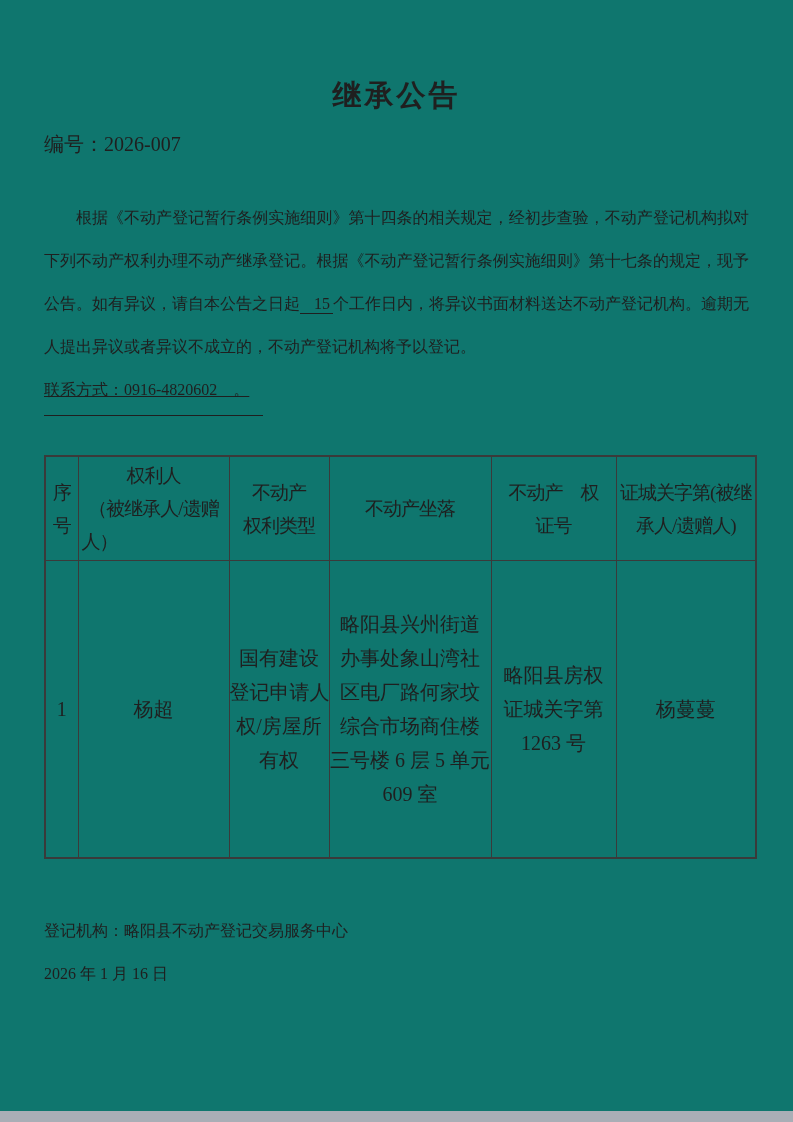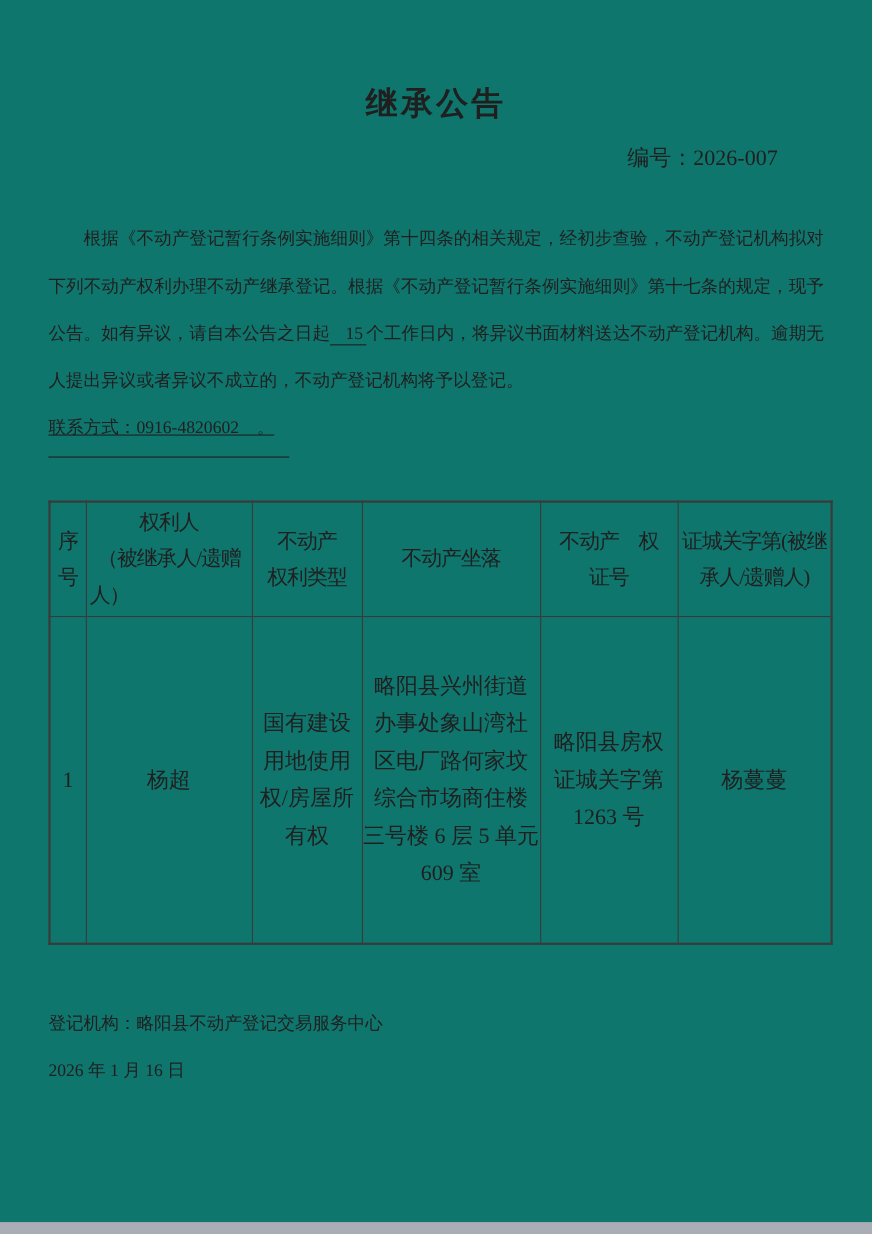--- a/index.html
+++ b/index.html
@@ -22,21 +22,21 @@
     margin:0;
     padding-top:76px;
     text-align:center;
     font-size:29px;
     font-weight:700;
     letter-spacing:3px;
     line-height:38px;
   }
   .doc-number{
     margin-top:16px;
-    text-align:right;
+    text-align:left;
     padding-right:42px;
     font-size:20px;
     line-height:28px;
   }
   .body-text{
     margin-top:38px;
     width:705px;
     font-size:16px;
     line-height:43px;
     text-align:justify;
@@ -147,21 +147,21 @@
     <tbody id="table-body">
         <tr>
           <td class="c0">
             <div class="tline">1</div>
           </td>
           <td class="c1">
             <div class="tline">杨超</div>
           </td>
           <td class="c2">
             <div class="tline">国有建设</div>
-            <div class="tline">用地使用</div>
+            <div class="tline">登记申请人</div>
             <div class="tline">权/房屋所</div>
             <div class="tline">有权</div>
           </td>
           <td class="c3">
             <div class="tline">略阳县兴州街道</div>
             <div class="tline">办事处象山湾社</div>
             <div class="tline">区电厂路何家坟</div>
             <div class="tline">综合市场商住楼</div>
             <div class="tline">三号楼 6 层 5 单元</div>
             <div class="tline">609 室</div>

